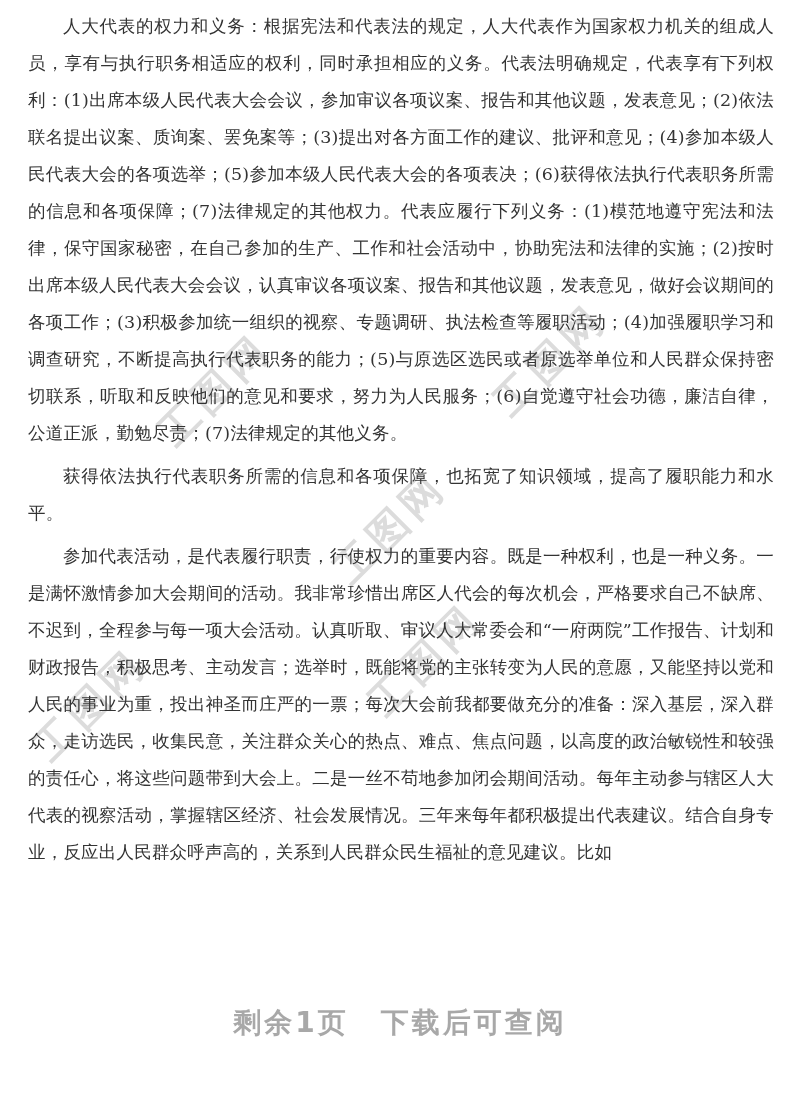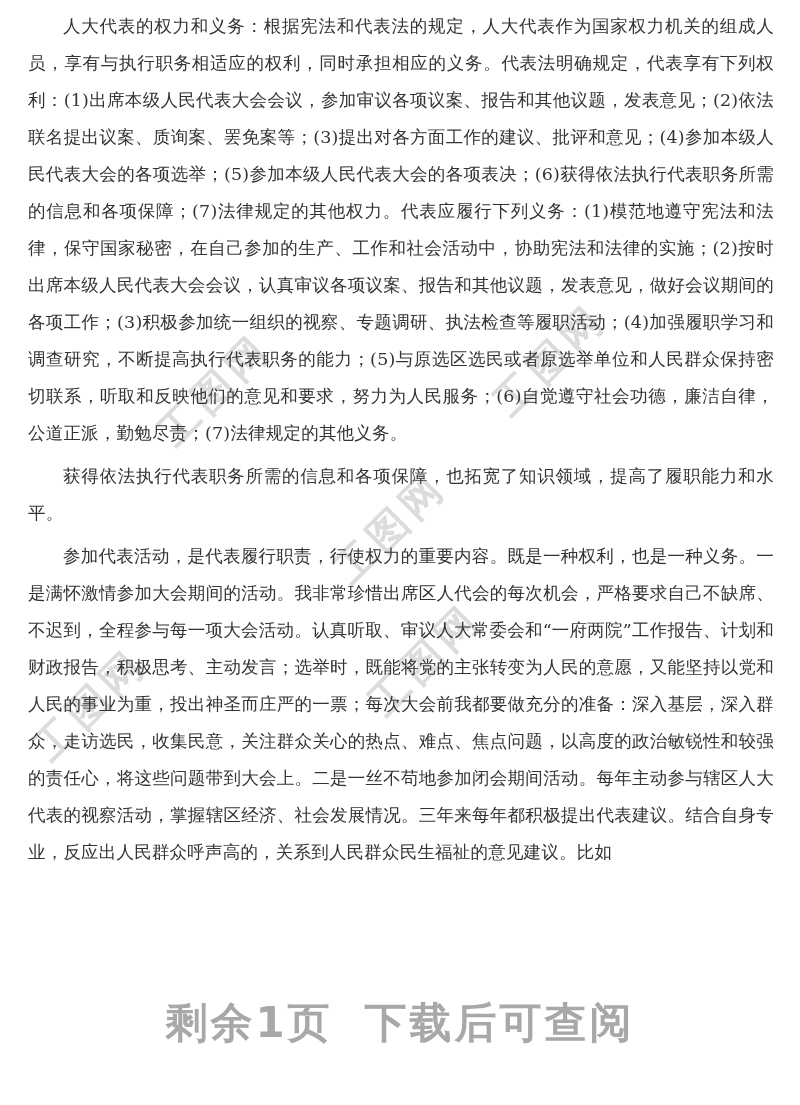--- a/index.html
+++ b/index.html
@@ -59,21 +59,21 @@
   }
   .page-footer {
     position: absolute;
     top: 998px;
     left: 0;
     right: 0;
     z-index: 1;
     text-align: center;
     font-family: "DejaVu Sans", sans-serif;
     font-weight: bold;
-    font-size: 42px;
+    font-size: 28px;
     line-height: 50px;
     letter-spacing: 3px;
     color: var(--footer-color, #a8a8a8);
     white-space: nowrap;
   }
   .page-footer .remaining {
     margin-right: 32px;
   }
 </style>
 </head>

